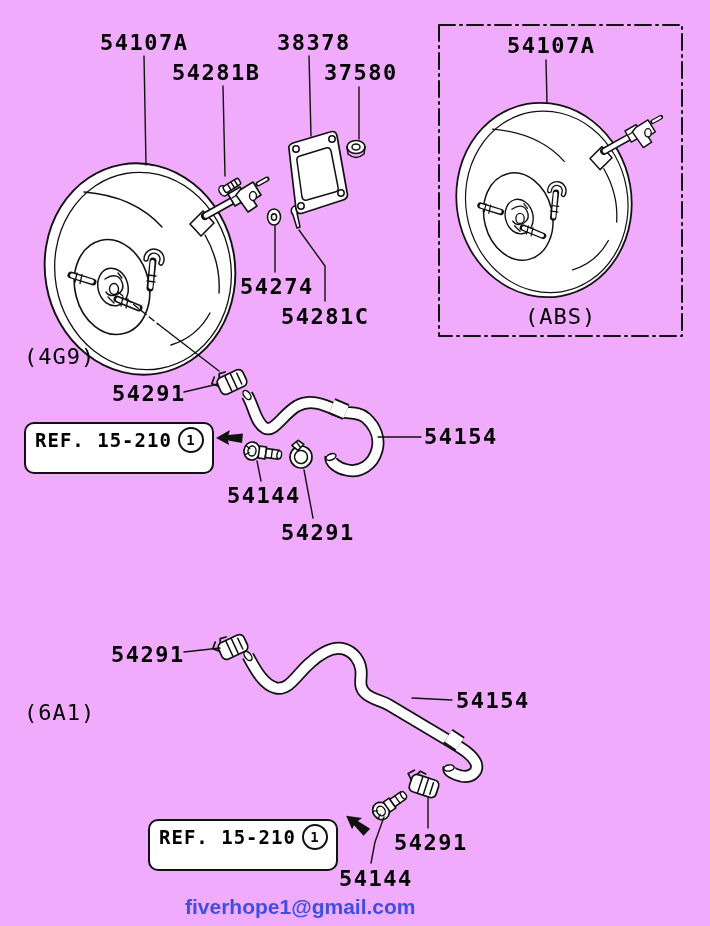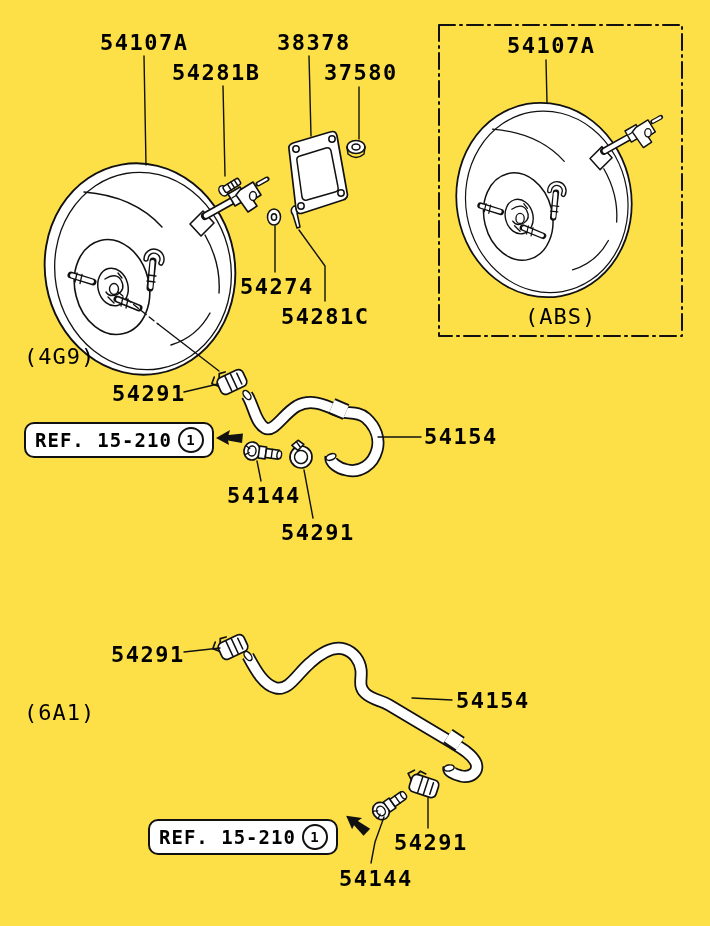--- a/index.html
+++ b/index.html
@@ -1,24 +1,24 @@
 <!DOCTYPE html>
 <html><head>
 <meta charset="utf-8">
 <style>
   html,body{margin:0;padding:0;background:#fff;}
-  #stage{position:relative;width:710px;height:926px;background:#fde047;overflow:hidden;
+  #stage{position:relative;width:710px;height:926px;background:#f0abfc;overflow:hidden;
          font-family:"DejaVu Sans Mono",monospace;}
   #art{position:absolute;left:0;top:0;z-index:1;}
   .plabel{position:absolute;z-index:2;font-weight:bold;font-size:22px;letter-spacing:1.5px;
           color:#000;white-space:nowrap;line-height:1;}
   .caption{position:absolute;z-index:2;font-weight:normal;font-size:22px;letter-spacing:1px;
           color:#000;white-space:nowrap;line-height:1;}
   .refbox{position:absolute;z-index:2;display:inline-flex;align-items:center;gap:6px;
-          border:2.5px solid #111;border-radius:10px;padding:3px 8px 3px 9px;background:#fff;
+          border:2.5px solid #111;border-radius:10px;padding:3px 8px 19px 9px;background:#fff;
           font-weight:bold;font-size:19px;letter-spacing:1px;color:#000;white-space:nowrap;}
   .refbadge{display:inline-flex;align-items:center;justify-content:center;
           width:22px;height:22px;border:2px solid #111;border-radius:50%;
           font-size:14px;font-weight:bold;flex:0 0 auto;}
   .email{position:absolute;z-index:2;font-family:"Liberation Sans",sans-serif;
          font-weight:bold;font-size:21px;white-space:nowrap;line-height:1;}
 </style>
 </head>
 <body>
 
@@ -203,14 +203,15 @@
 
 <div class="refbox" style="left:24px;top:422px">
   <span>REF. 15-210</span>
   <span class="refbadge">1</span>
 </div>
 <div class="refbox" style="left:148px;top:819px">
   <span>REF. 15-210</span>
   <span class="refbadge">1</span>
 </div>
 
+<div class="email" style="left: 185px; top: 896px; color: rgb(63, 78, 221);">fiverhope1@gmail.com</div>
 
 </div>
 
 </body></html>

